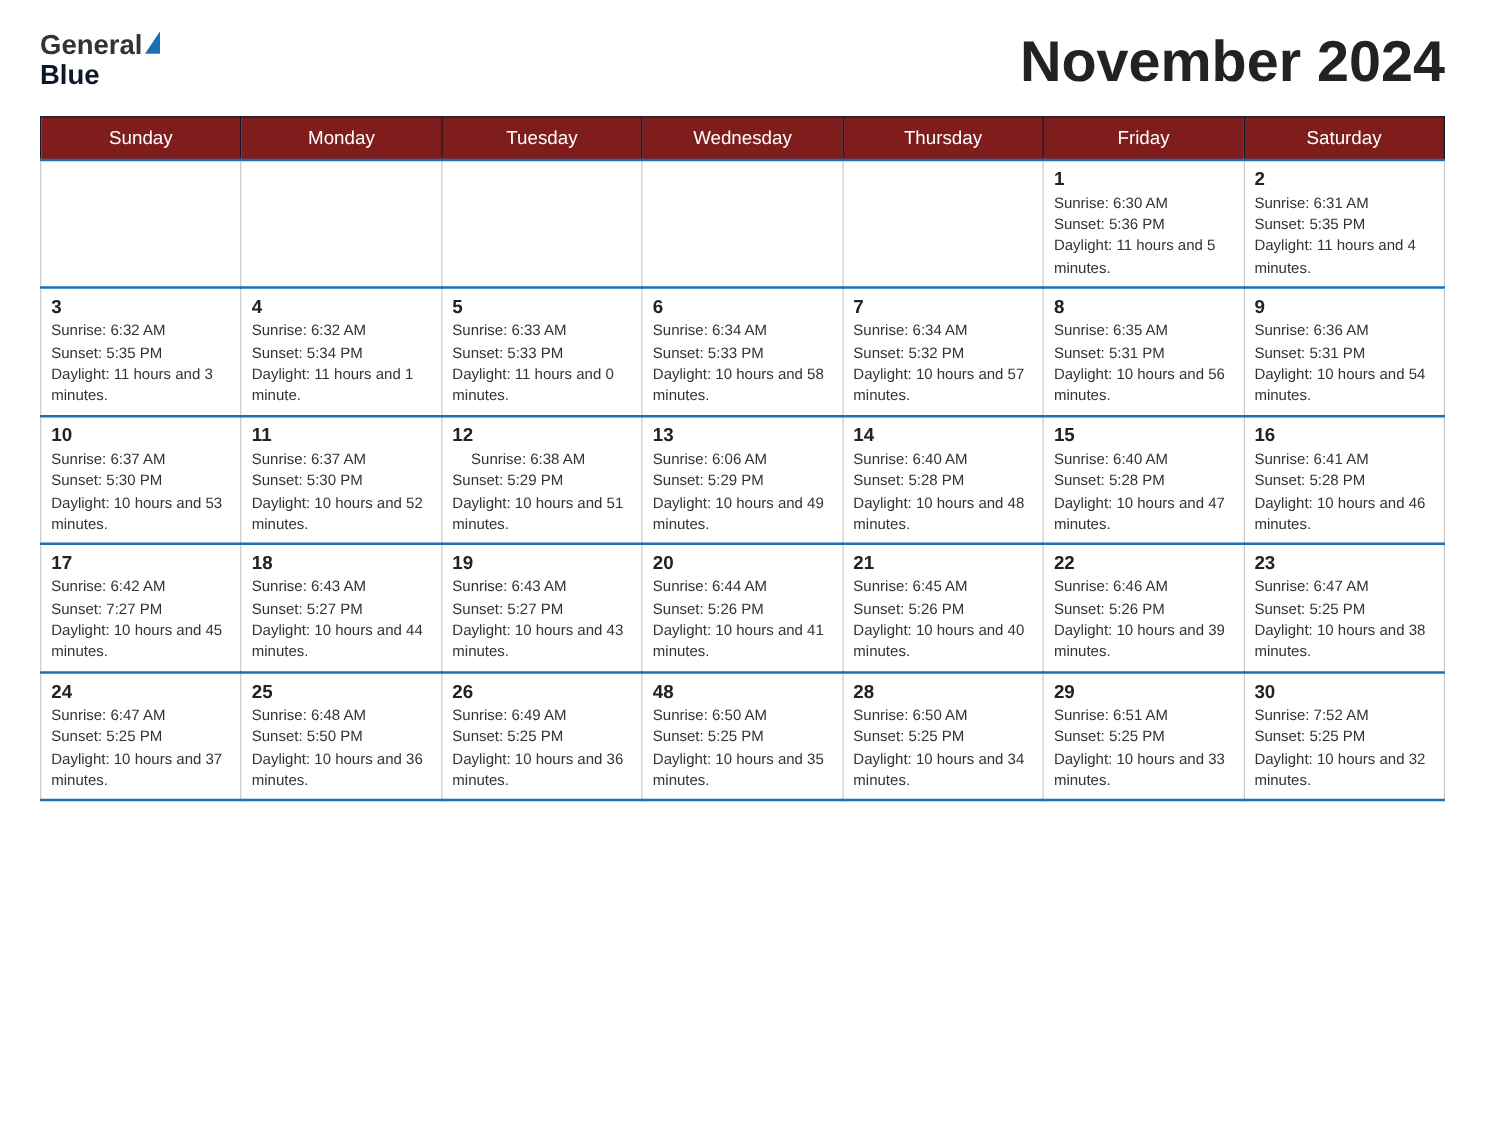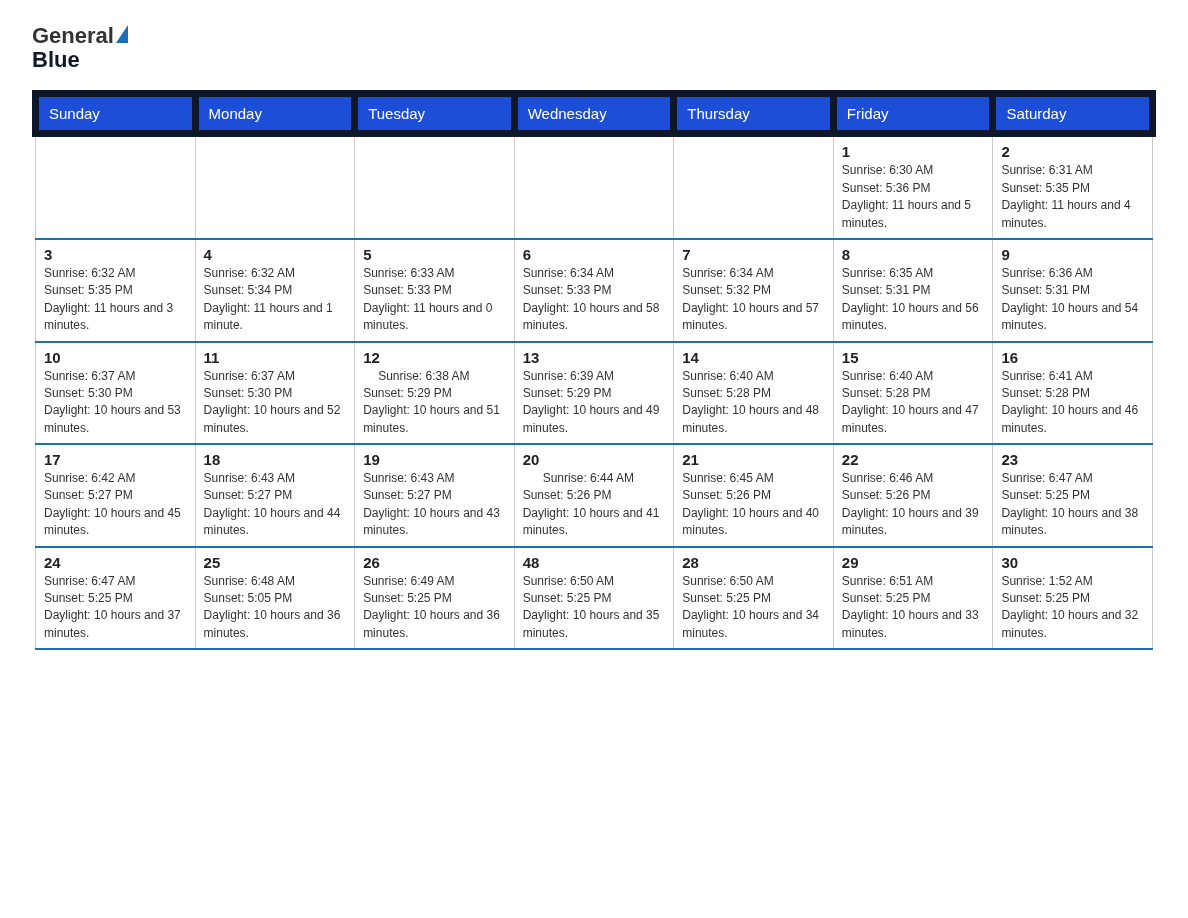--- a/index.html
+++ b/index.html
@@ -61,27 +61,27 @@
     .location-subtitle {
       font-size: 20px;
       color: #555;
       margin-top: 4px;
     }
     .calendar {
       width: 100%;
       border-collapse: collapse;
     }
     .calendar th {
-      background-color: #1d4ed8;
+      background-color: #7f1d1d;
       color: #fff;
       padding: 8px 10px;
-      text-align: left;
+      text-align: center;
       font-size: 15px;
       font-weight: normal;
-      border: 7px solid #0f172a;
+      border: 1px solid #0f172a;
     }
     .calendar td {
       border: 1px solid #ccc;
       vertical-align: top;
       padding: 6px 8px;
       width: 14.28%;
       min-height: 90px;
       font-size: 12.5px;
       color: #333;
     }
@@ -111,20 +111,21 @@
   <div class="logo">
     <div class="logo-block">
       <div class="logo-row1">
         <span class="logo-text-general">General</span>
         <div class="logo-triangle"></div>
       </div>
       <span class="logo-text-blue">Blue</span>
     </div>
   </div>
   <div class="title-block">
+    <div class="month-title">November 2024</div>
   </div>
 </div>
 
 <table class="calendar">
   <thead>
     <tr>
     <th>Sunday</th>
         <th>Monday</th>
         <th>Tuesday</th>
         <th>Wednesday</th>
@@ -173,73 +174,73 @@
       <tr>
         <td><span class="day-number">10</span><span class="day-info" style="white-space: pre-line;">Sunrise: 6:37 AM
 Sunset: 5:30 PM
 Daylight: 10 hours and 53 minutes.</span></td>
         <td><span class="day-number">11</span><span class="day-info" style="white-space: pre-line;">Sunrise: 6:37 AM
 Sunset: 5:30 PM
 Daylight: 10 hours and 52 minutes.</span></td>
         <td><span class="day-number">12</span><span class="day-info" style="white-space: pre-line; margin-left: 15px;">Sunrise: 6:38 AM
 Sunset: 5:29 PM
 Daylight: 10 hours and 51 minutes.</span></td>
-        <td><span class="day-number">13</span><span class="day-info" style="white-space: pre-line;">Sunrise: 6:39 AM
+        <td><span class="day-number">13</span><span class="day-info" style="white-space: pre-line;">Sunrise: 6:06 AM
 Sunset: 5:29 PM
 Daylight: 10 hours and 49 minutes.</span></td>
         <td><span class="day-number">14</span><span class="day-info" style="white-space: pre-line;">Sunrise: 6:40 AM
 Sunset: 5:28 PM
 Daylight: 10 hours and 48 minutes.</span></td>
         <td><span class="day-number">15</span><span class="day-info" style="white-space: pre-line;">Sunrise: 6:40 AM
 Sunset: 5:28 PM
 Daylight: 10 hours and 47 minutes.</span></td>
         <td><span class="day-number">16</span><span class="day-info" style="white-space: pre-line;">Sunrise: 6:41 AM
 Sunset: 5:28 PM
 Daylight: 10 hours and 46 minutes.</span></td>
       </tr>
       <tr>
         <td><span class="day-number">17</span><span class="day-info" style="white-space: pre-line;">Sunrise: 6:42 AM
-Sunset: 5:27 PM
+Sunset: 7:27 PM
 Daylight: 10 hours and 45 minutes.</span></td>
         <td><span class="day-number">18</span><span class="day-info" style="white-space: pre-line;">Sunrise: 6:43 AM
 Sunset: 5:27 PM
 Daylight: 10 hours and 44 minutes.</span></td>
         <td><span class="day-number">19</span><span class="day-info" style="white-space: pre-line;">Sunrise: 6:43 AM
 Sunset: 5:27 PM
 Daylight: 10 hours and 43 minutes.</span></td>
-        <td><span class="day-number">20</span><span class="day-info" style="white-space: pre-line; margin-left: 20px;">Sunrise: 6:44 AM
+        <td><span class="day-number">20</span><span class="day-info" style="white-space: pre-line;">Sunrise: 6:44 AM
 Sunset: 5:26 PM
 Daylight: 10 hours and 41 minutes.</span></td>
         <td><span class="day-number">21</span><span class="day-info" style="white-space: pre-line;">Sunrise: 6:45 AM
 Sunset: 5:26 PM
 Daylight: 10 hours and 40 minutes.</span></td>
         <td><span class="day-number">22</span><span class="day-info" style="white-space: pre-line; margin-top: 48px;">Sunrise: 6:46 AM
 Sunset: 5:26 PM
 Daylight: 10 hours and 39 minutes.</span></td>
         <td><span class="day-number">23</span><span class="day-info" style="white-space: pre-line;">Sunrise: 6:47 AM
 Sunset: 5:25 PM
 Daylight: 10 hours and 38 minutes.</span></td>
       </tr>
       <tr>
         <td><span class="day-number">24</span><span class="day-info" style="white-space: pre-line;">Sunrise: 6:47 AM
 Sunset: 5:25 PM
 Daylight: 10 hours and 37 minutes.</span></td>
         <td><span class="day-number">25</span><span class="day-info" style="white-space: pre-line;">Sunrise: 6:48 AM
-Sunset: 5:05 PM
+Sunset: 5:50 PM
 Daylight: 10 hours and 36 minutes.</span></td>
         <td><span class="day-number">26</span><span class="day-info" style="white-space: pre-line;">Sunrise: 6:49 AM
 Sunset: 5:25 PM
 Daylight: 10 hours and 36 minutes.</span></td>
         <td><span class="day-number">48</span><span class="day-info" style="white-space: pre-line;">Sunrise: 6:50 AM
 Sunset: 5:25 PM
 Daylight: 10 hours and 35 minutes.</span></td>
         <td><span class="day-number">28</span><span class="day-info" style="white-space: pre-line;">Sunrise: 6:50 AM
 Sunset: 5:25 PM
 Daylight: 10 hours and 34 minutes.</span></td>
         <td><span class="day-number">29</span><span class="day-info" style="white-space: pre-line;">Sunrise: 6:51 AM
 Sunset: 5:25 PM
 Daylight: 10 hours and 33 minutes.</span></td>
-        <td><span class="day-number">30</span><span class="day-info" style="white-space: pre-line;">Sunrise: 1:52 AM
+        <td><span class="day-number">30</span><span class="day-info" style="white-space: pre-line;">Sunrise: 7:52 AM
 Sunset: 5:25 PM
 Daylight: 10 hours and 32 minutes.</span></td>
       </tr>
     </tbody>
 </table>
 
 </body></html>

